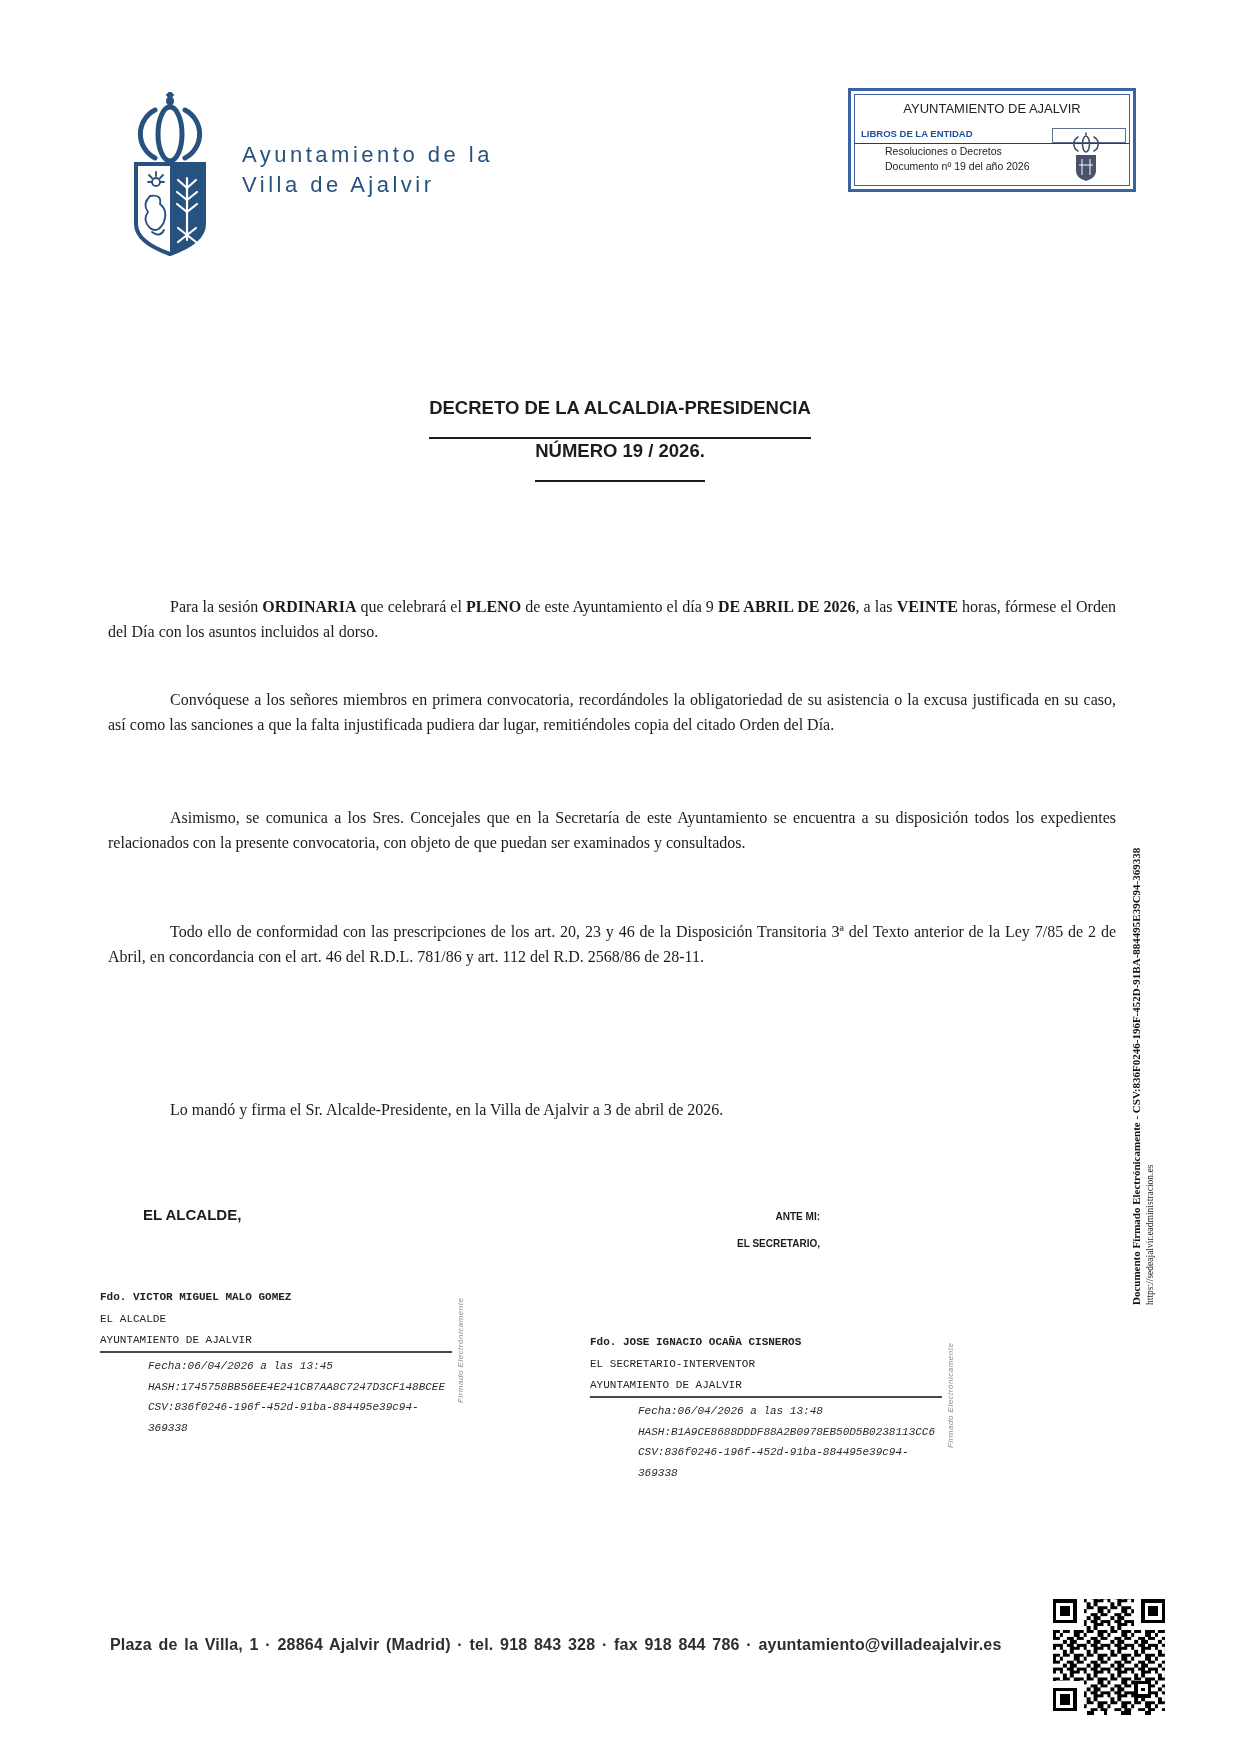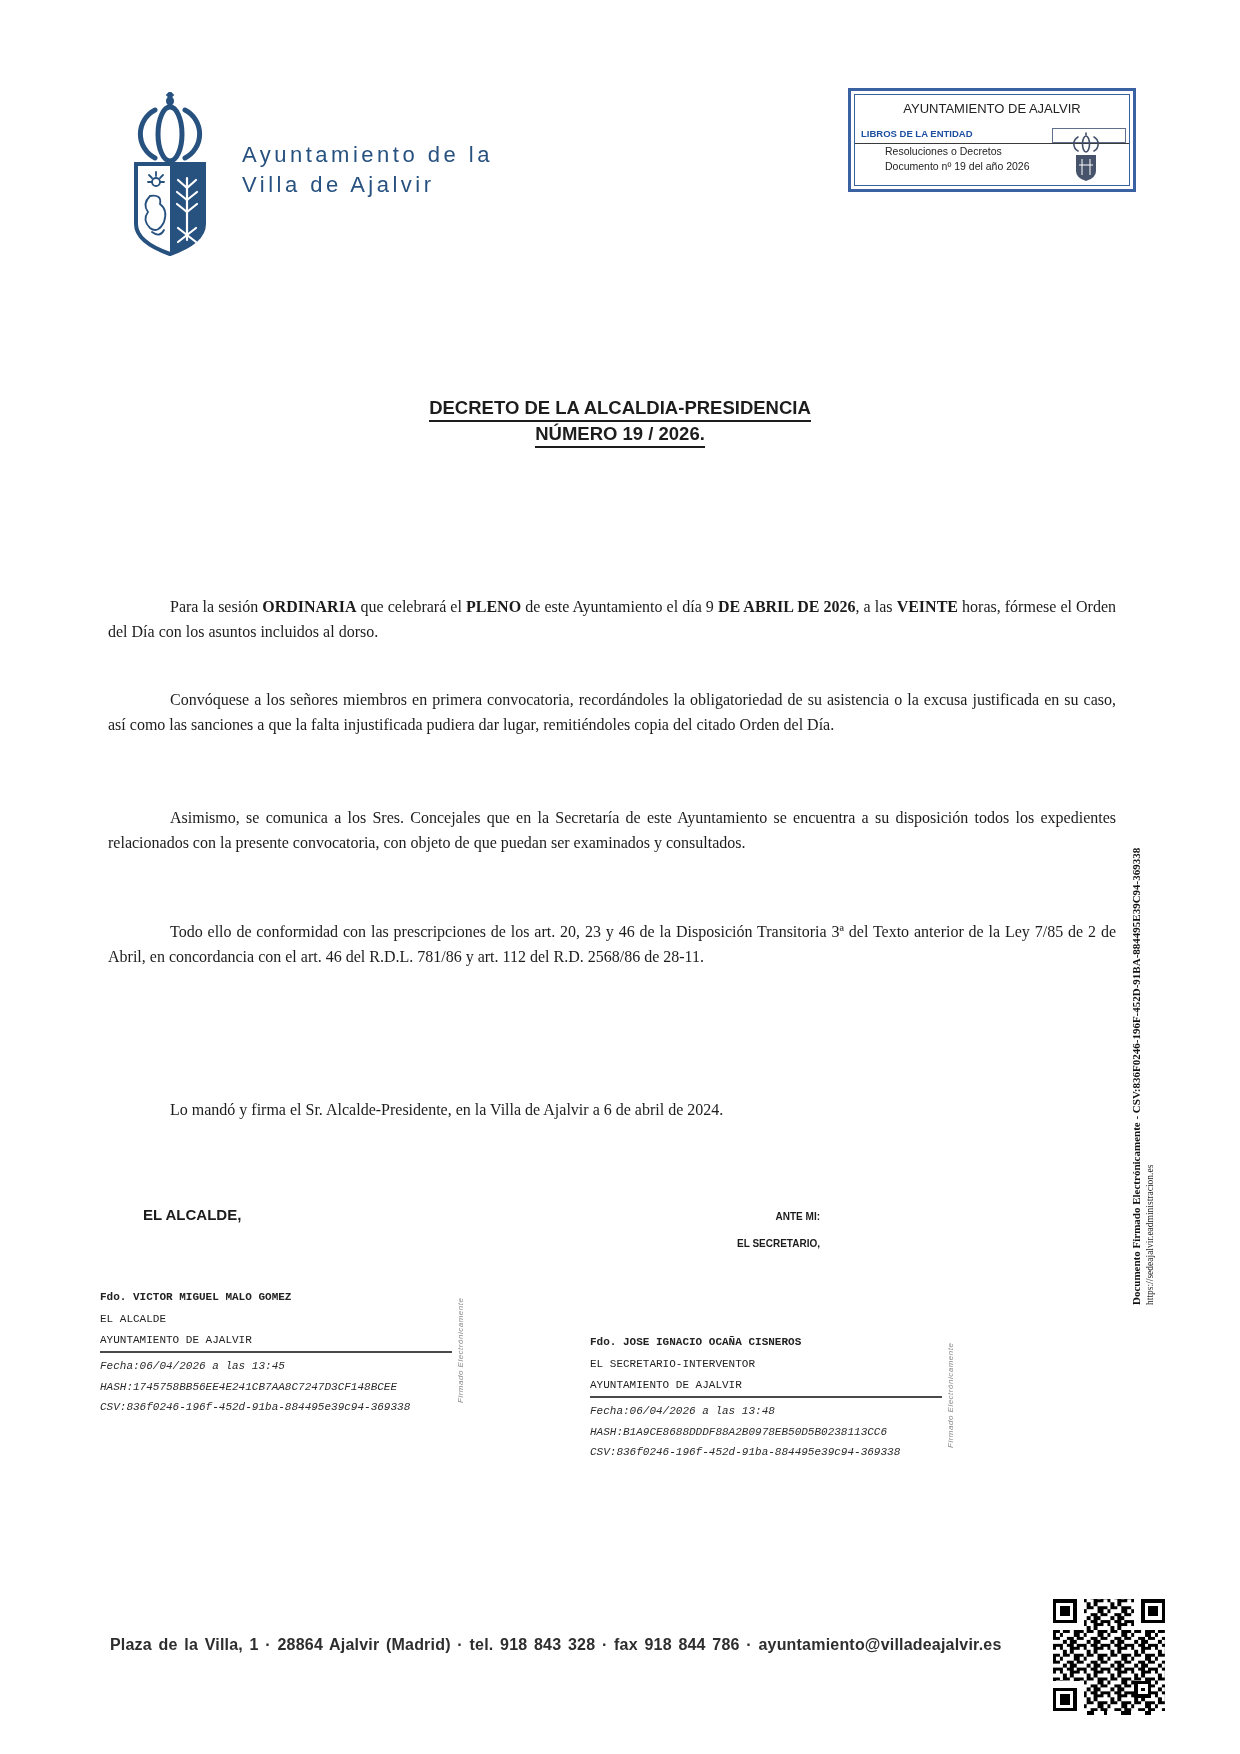--- a/index.html
+++ b/index.html
@@ -25,41 +25,41 @@
   .stamp-inner{position:absolute;left:3px;top:3px;right:3px;bottom:3px;border:1px solid var(--stamp_border);padding-top:6px;}
   .stamp-title{text-align:center;font-size:13px;line-height:15px;color:#222;}
   .stamp-sub{font-size:9.5px;font-weight:bold;color:var(--stamp_blue);padding-left:6px;margin-top:12px;}
   .stamp-divider{border-bottom:1.5px solid #3a3a3a;margin-top:4px;}
   .stamp-notch{position:absolute;right:3px;top:33px;width:74px;height:15px;border:1px solid #60708c;background:#fff;}
   .stamp-line{font-size:10.5px;line-height:15px;color:#222;padding-left:6px;margin-left:24px;}
   .stamp-line:first-of-type{padding-top:3px;}
   .stamp-emblem{position:absolute;right:26px;bottom:2px;width:34px;height:52px;}
   
   .doc-title{position:absolute;left:0;top:396px;width:100%;text-align:center;font-weight:bold;font-size:18.5px;line-height:23px;color:#1d1d1d;}
-  .doc-title span{display:inline-block;border-bottom:2px solid #1d1d1d;padding-bottom:1px;}
+  .doc-title span{display:inline-block;border-bottom:2px solid #1d1d1d;padding-bottom:18px;}
   
   .para{position:absolute;left:108px;width:1008px;font-size:16px;line-height:24.5px;text-align:justify;text-indent:62px;color:var(--ink);font-family:Liberation Serif, serif;}
   .para b{font-weight:bold;}
   .p1{top:595px;}
   .p2{top:688px;}
   .p3{top:806px;}
   .p4{top:920px;}
   .closing{top:1098px;text-align:left;}
   
   .sig-head-alcalde{position:absolute;left:143px;top:1206px;font-weight:bold;font-size:15px;}
   .sig-head-ante{position:absolute;left:560px;top:1203px;width:260px;text-align:right;font-weight:bold;font-size:10px;line-height:27px;}
   
   .sig-block{position:absolute;width:352px;font-size:11px;color:#222;font-family:Liberation Mono, monospace;}
   .sig-alcalde{left:100px;top:1286px;}
   .sig-secretario{left:590px;top:1331px;}
   .sig-block .fdo{font-weight:bold;line-height:22px;}
   .sig-block .role{line-height:22px;}
   .sig-block .org{line-height:20px;}
   .sig-block .rule{border-bottom:2px solid #4a4a4a;margin:1px 0 3px 0;}
-  .sig-block .detail{font-style:italic;line-height:20.5px;color:#2a2a2a;}
+  .sig-block .detail{font-style:italic;line-height:20.5px;color:#2a2a2a;margin-left:48px;}
   .sig-vertical{
     position:absolute;writing-mode:vertical-rl;transform:rotate(180deg);
     font-size:8px;font-style:italic;color:#8a8a8a;letter-spacing:0.5px;white-space:nowrap;
   }
   .sv-left{left:456px;top:1288px;height:115px;}
   .sv-right{left:946px;top:1333px;height:115px;}
   
   .side-text{position:absolute;left:1130px;top:655px;height:650px;display:flex;gap:3px;}
   .side-text span{writing-mode:vertical-rl;transform:rotate(180deg);display:block;height:100%;white-space:nowrap;}
   .side-main{font-family:"Liberation Serif",serif;font-weight:bold;font-size:11px;color:#111;}
@@ -145,21 +145,21 @@
   <div class="doc-title">
     <div><span>DECRETO DE LA ALCALDIA-PRESIDENCIA</span></div>
     <div><span>NÚMERO 19 / 2026.</span></div>
   </div>
 
   <p class="para p1"><span>Para la sesión </span><b>ORDINARIA</b><span> que celebrará el </span><b>PLENO</b><span> de este Ayuntamiento el día 9 </span><b>DE ABRIL DE 2026</b><span>, a las </span><b>VEINTE</b><span> horas, fórmese el Orden del Día con los asuntos incluidos al dorso.</span></p>
 
   <p class="para p2">Convóquese a los señores miembros en primera convocatoria, recordándoles la obligatoriedad de su asistencia o la excusa justificada en su caso, así como las sanciones a que la falta injustificada pudiera dar lugar, remitiéndoles copia del citado Orden del Día.</p>
   <p class="para p3">Asimismo, se comunica a los Sres. Concejales que en la Secretaría de este Ayuntamiento se encuentra a su disposición todos los expedientes relacionados con la presente convocatoria, con objeto de que puedan ser examinados y consultados.</p>
   <p class="para p4">Todo ello de conformidad con las prescripciones de los art. 20, 23 y 46 de la Disposición Transitoria 3ª del Texto anterior de la Ley 7/85 de 2 de Abril, en concordancia con el art. 46 del R.D.L. 781/86 y art. 112 del R.D. 2568/86 de 28-11.</p>
-  <p class="para closing">Lo mandó y firma el Sr. Alcalde-Presidente, en la Villa de Ajalvir a 6 de abril de 2024.</p>
+  <p class="para closing">Lo mandó y firma el Sr. Alcalde-Presidente, en la Villa de Ajalvir a 3 de abril de 2026.</p>
 
   <div class="sig-head-alcalde">EL ALCALDE,</div>
   <div class="sig-head-ante">
     <div>ANTE MI:</div>
     <div>EL SECRETARIO,</div>
   </div>
 
   <div class="sig-block sig-alcalde">
     <div class="fdo">Fdo. VICTOR MIGUEL MALO GOMEZ</div>
     <div class="role">EL ALCALDE</div>

